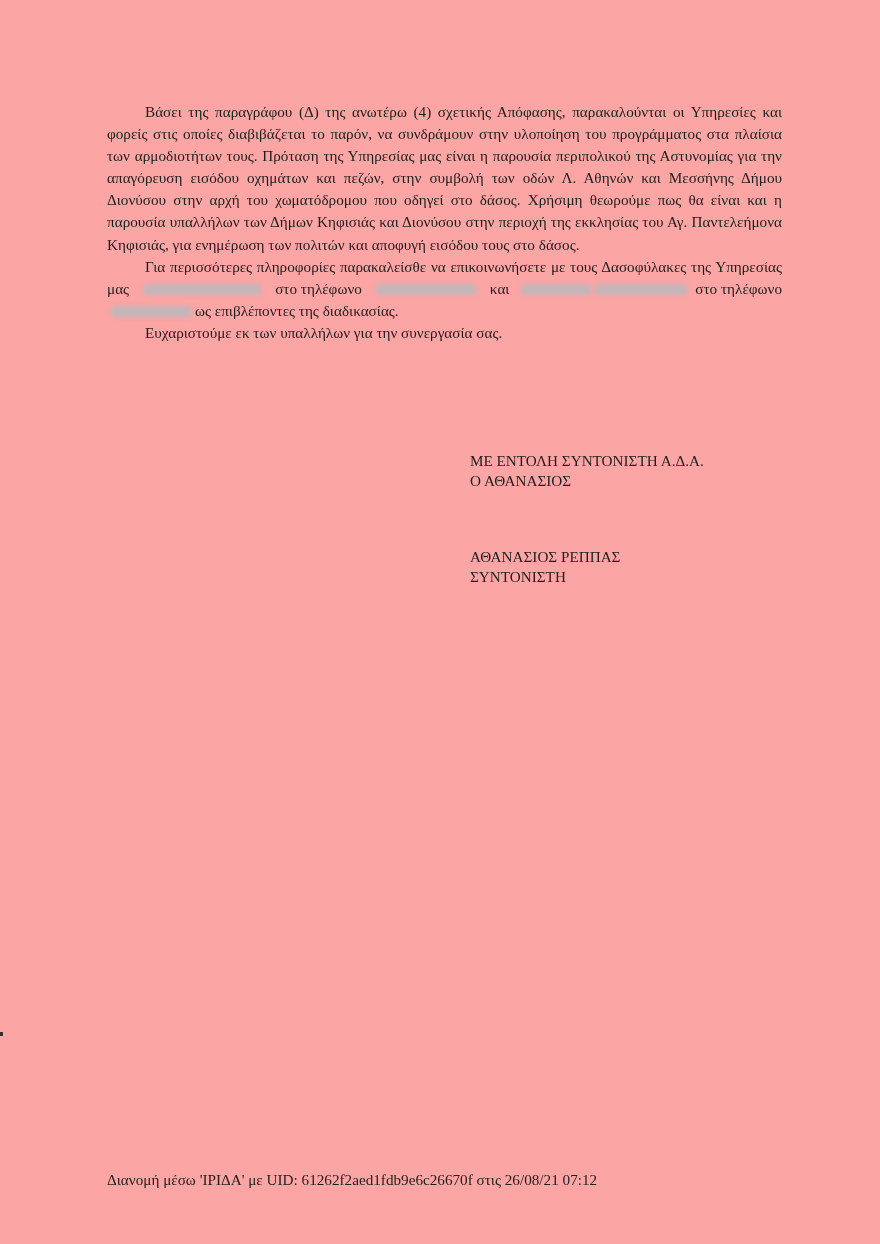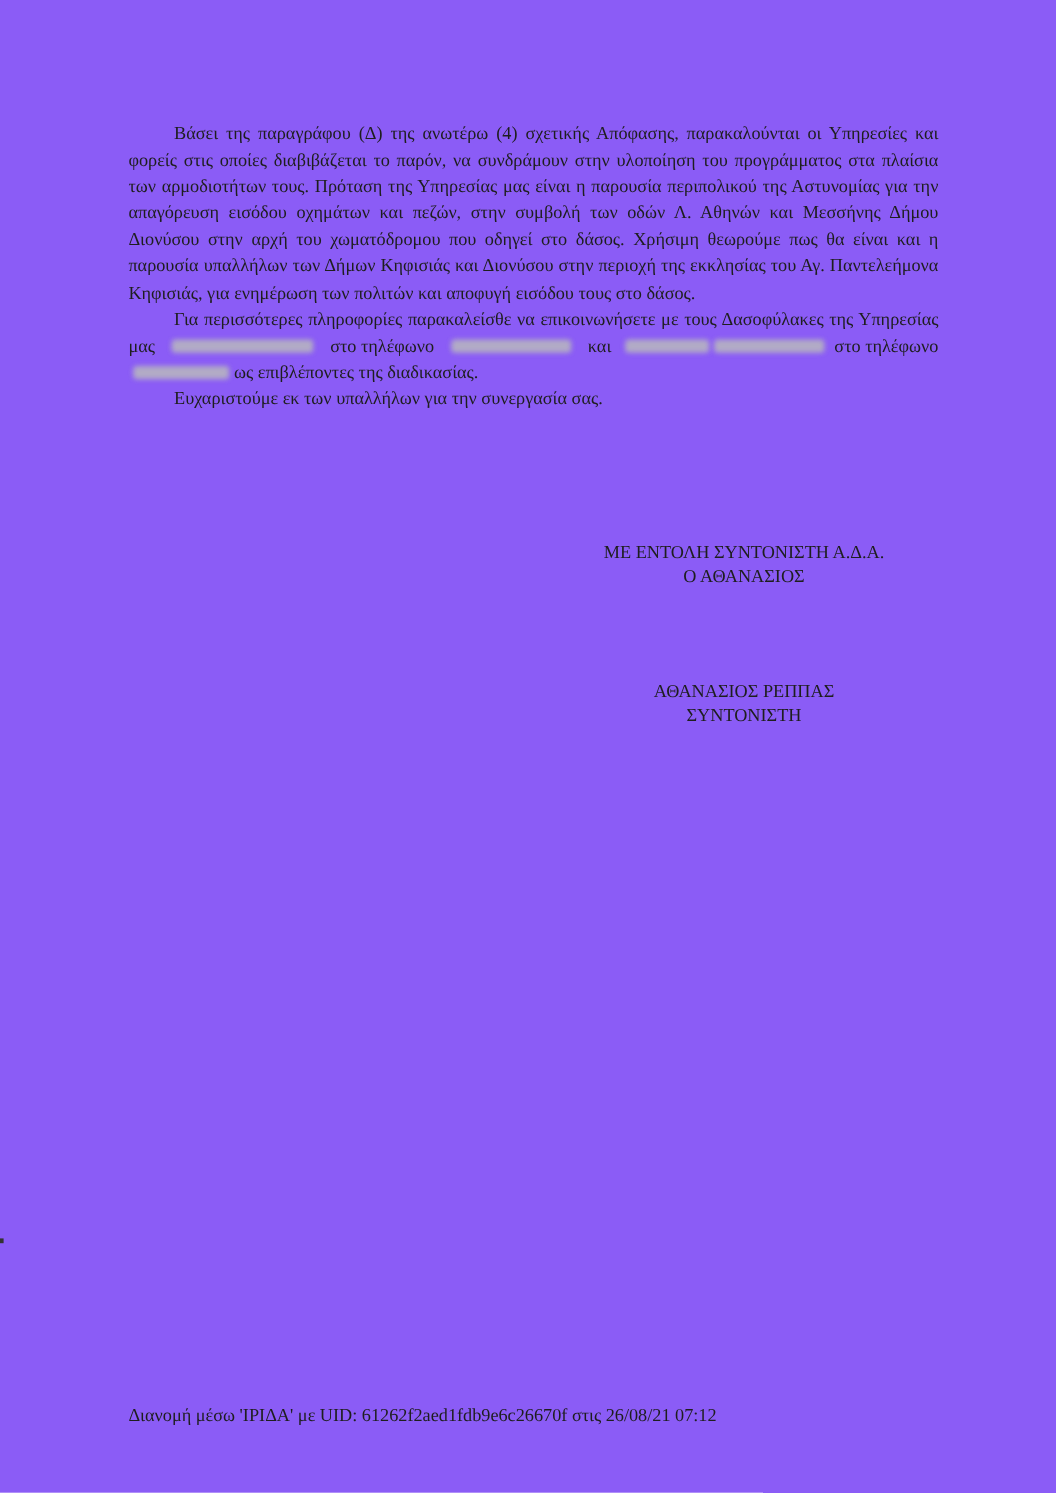--- a/index.html
+++ b/index.html
@@ -4,21 +4,21 @@
   <style>
     html, body { margin: 0; padding: 0; }
     body {
       width: 880px; height: 1244px;
       background: #ffffff;
       position: relative;
       overflow: hidden;
       font-family: "Liberation Serif", "DejaVu Serif", serif;
       color: #1e1e1e;
     }
-    .page { position: absolute; inset: 0; background: #8b5cf6; }
+    .page { position: absolute; inset: 0; background: #fca5a5; }
     .body-text {
       position: absolute;
       left: 107px;
       top: 101px;
       width: 675px;
       font-size: 15.2px;
       line-height: 22.1px;
       text-align: justify;
       filter: blur(0.25px);
     }
@@ -32,27 +32,27 @@
       border-radius: 3px;
       opacity: 0.85;
     }
     .r-name1 { width: 118px; margin: 0 14px; }
     .r-phone1 { width: 100px; margin: 0 14px; }
     .r-name2 { width: 70px; margin-left: 12px; }
     .r-name2b { width: 92px; margin-right: 8px; text-indent: 0; }
     .r-phone2 { width: 80px; margin: 0 4px; }
     .signature {
       position: absolute;
-      text-align: center;
+      text-align: left;
       font-size: 15.2px;
       line-height: 20px;
       filter: blur(0.25px);
     }
     .sig-block-1 { left: 470px; top: 451px; width: 300px; }
-    .sig-block-2 { left: 470px; top: 547px; width: 300px; margin-top: 20px; }
+    .sig-block-2 { left: 470px; top: 547px; width: 300px; }
     .footer {
       position: absolute;
       left: 107px;
       top: 1171px;
       font-size: 15.2px;
       filter: blur(0.25px);
       text-align: right;
     }
     .edge-mark {
       position: absolute;

